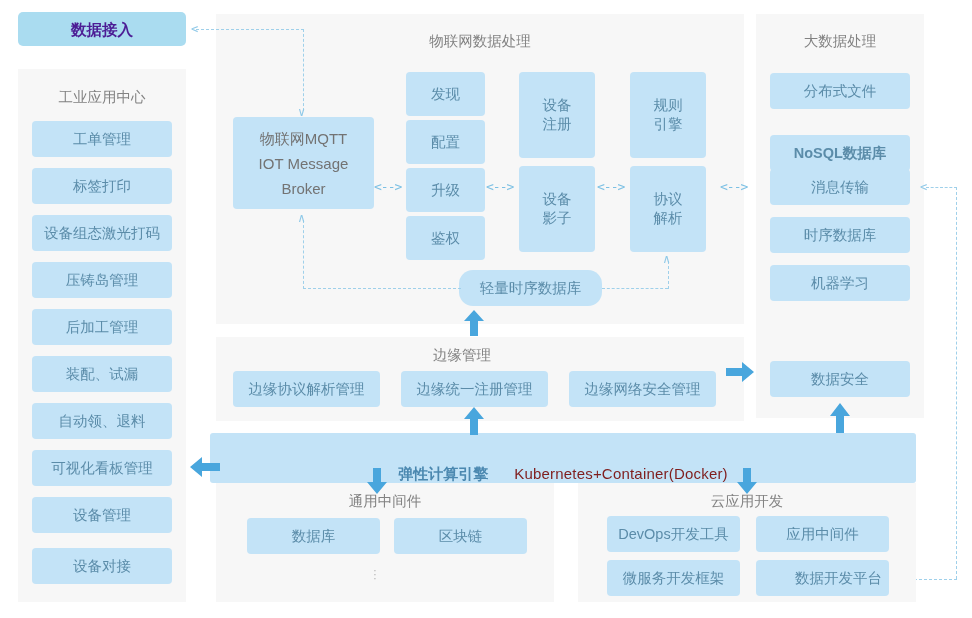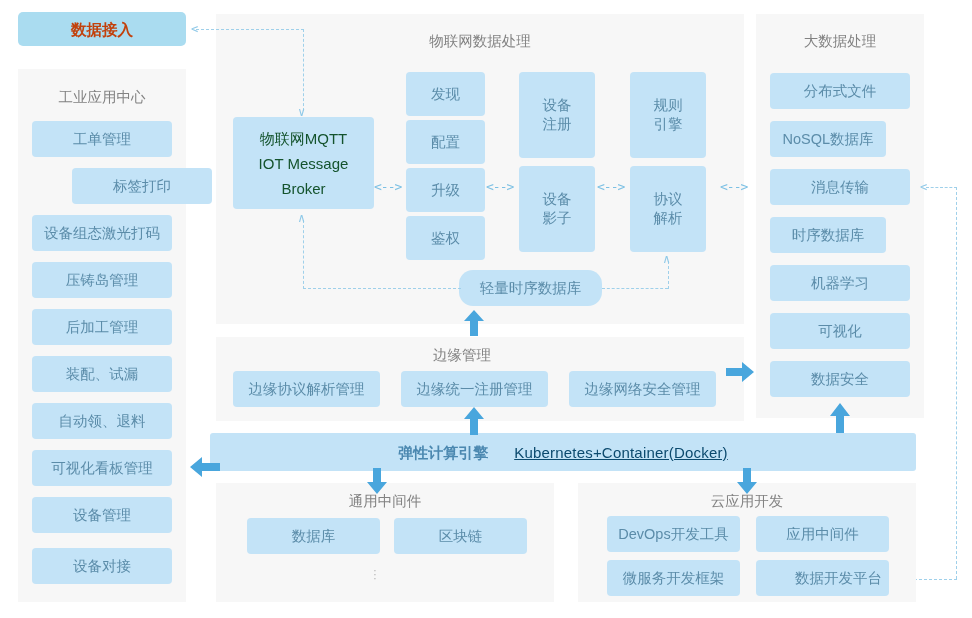--- a/index.html
+++ b/index.html
@@ -45,43 +45,43 @@
     line-height: 19px;
     display: flex;
     align-items: center;
     justify-content: center;
     text-align: center;
     box-sizing: border-box;
     white-space: pre-line;
   }
   .box.pill {
     background: #aadcf0;
-    color: #c2410c;
+    color: #4c1d95;
     font-weight: bold;
     border-radius: 5px;
     font-size: 15.5px;
   }
   .box.bar {
     background: #c3e3f7;
     border-radius: 3px;
     color: #4f93bd;
     font-size: 15px;
     justify-content: center;
   }
   .bar-inner {
     display: flex;
     align-items: center;
     gap: 26px;
   }
   .bar-inner .b1 { font-weight: bold; color: #4b88b0; }
-  .bar-inner .b2 { color: #0c4a6e; letter-spacing: .2px; text-decoration: underline; }
+  .bar-inner .b2 { color: #7f1d1d; letter-spacing: .2px; }
 
   .box.broker {
     flex-direction: column;
-    color: #14532d;
+    color: #737373;
     font-size: 15px;
     line-height: 25px;
   }
 
   
   .dash-h, .dash-v {
     position: absolute;
   }
   .dash-h {
     border-top: 1.4px dashed #9fd0ea;
@@ -126,21 +126,21 @@
 <body>
 
 <div id="canvas">
 
   <div class="box pill" style="left:18px; top:12px; width:168px; height:34px;">数据接入</div>
 
   <div class="panel" style="left:18px; top:69px; width:168px; height:533px;"></div>
   <div class="panel-title" style="left:18px; top:88px; width:168px;">工业应用中心</div>
 
   <div class="box" style="left:32px; top:121px; width:140px; height:36px;">工单管理</div>
-  <div class="box" style="left:32px; top:168px; width:140px; height:36px;margin-left:40px;">标签打印</div>
+  <div class="box" style="left:32px; top:168px; width:140px; height:36px;">标签打印</div>
   <div class="box" style="left:32px; top:215px; width:140px; height:36px;">设备组态激光打码</div>
   <div class="box" style="left:32px; top:262px; width:140px; height:36px;">压铸岛管理</div>
   <div class="box" style="left:32px; top:309px; width:140px; height:36px;">后加工管理</div>
   <div class="box" style="left:32px; top:356px; width:140px; height:36px;">装配、试漏</div>
   <div class="box" style="left:32px; top:403px; width:140px; height:36px;">自动领、退料</div>
   <div class="box" style="left:32px; top:450px; width:140px; height:36px;">可视化看板管理</div>
   <div class="box" style="left:32px; top:497px; width:140px; height:36px;">设备管理</div>
   <div class="box" style="left:32px; top:548px; width:140px; height:36px;">设备对接</div>
 
   <div class="panel" style="left:216px; top:14px; width:528px; height:310px;"></div>
@@ -182,41 +182,40 @@
   <div class="caret" style="left:298px; top:212px;">∧</div>
 
   <div class="dash-h" style="left:602px; top:288px; width:66px;"></div>
   <div class="dash-v" style="left:668px; top:261px; height:28px;"></div>
   <div class="caret" style="left:663px; top:253px;">∧</div>
 
   <div class="panel" style="left:756px; top:14px; width:168px; height:404px;"></div>
   <div class="panel-title" style="left:756px; top:32px; width:168px;">大数据处理</div>
 
   <div class="box" style="left:770px; top:73px; width:140px; height:36px;">分布式文件</div>
-  <div class="box" style="left:770px; top:121px; width:116px; height:36px;">NoSQL数据库</div>
+  <div class="box" style="left:770px; top:135px; width:140px; height:36px;font-weight:bold;">NoSQL数据库</div>
   <div class="box" style="left:770px; top:169px; width:140px; height:36px;">消息传输</div>
-  <div class="box" style="left:770px; top:217px; width:116px; height:36px;">时序数据库</div>
+  <div class="box" style="left:770px; top:217px; width:140px; height:36px;">时序数据库</div>
   <div class="box" style="left:770px; top:265px; width:140px; height:36px;">机器学习</div>
-  <div class="box" style="left:770px; top:313px; width:140px; height:36px;">可视化</div>
   <div class="box" style="left:770px; top:361px; width:140px; height:36px;">数据安全</div>
 
   <div class="dash-v" style="left:956px; top:187px; height:392px;"></div>
   <div class="dash-h" style="left:926px; top:187px; width:31px;"></div>
   <div class="caret" style="left:920px; top:181px;">&lt;</div>
   <div class="dash-h" style="left:884px; top:579px; width:73px;"></div>
   <div class="caret" style="left:878px; top:573px;">&lt;</div>
 
   <div class="panel" style="left:216px; top:337px; width:528px; height:84px;"></div>
   <div class="panel-title" style="left:198px; top:346px; width:528px;">边缘管理</div>
 
   <div class="box" style="left:401px; top:371px; width:147px; height:36px;">边缘统一注册管理</div>
   <div class="box" style="left:233px; top:371px; width:147px; height:36px;">边缘协议解析管理</div>
   <div class="box" style="left:569px; top:371px; width:147px; height:36px;">边缘网络安全管理</div>
 
-  <div class="box bar" style="left:210px; top:433px; width:706px; height:38px;">
+  <div class="box bar" style="left:210px; top:433px; width:706px; height:50px;align-items:flex-end;">
     <span class="bar-inner">
       <span class="b1">弹性计算引擎</span>
       <span class="b2">Kubernetes+Container(Docker)</span>
     </span>
   </div>
 
   <div class="panel" style="left:216px; top:483px; width:338px; height:119px;"></div>
   <div class="panel-title" style="left:216px; top:492px; width:338px;">通用中间件</div>
   <div class="box" style="left:247px; top:518px; width:133px; height:36px;">数据库</div>
   <div class="box" style="left:394px; top:518px; width:133px; height:36px;">区块链</div>

